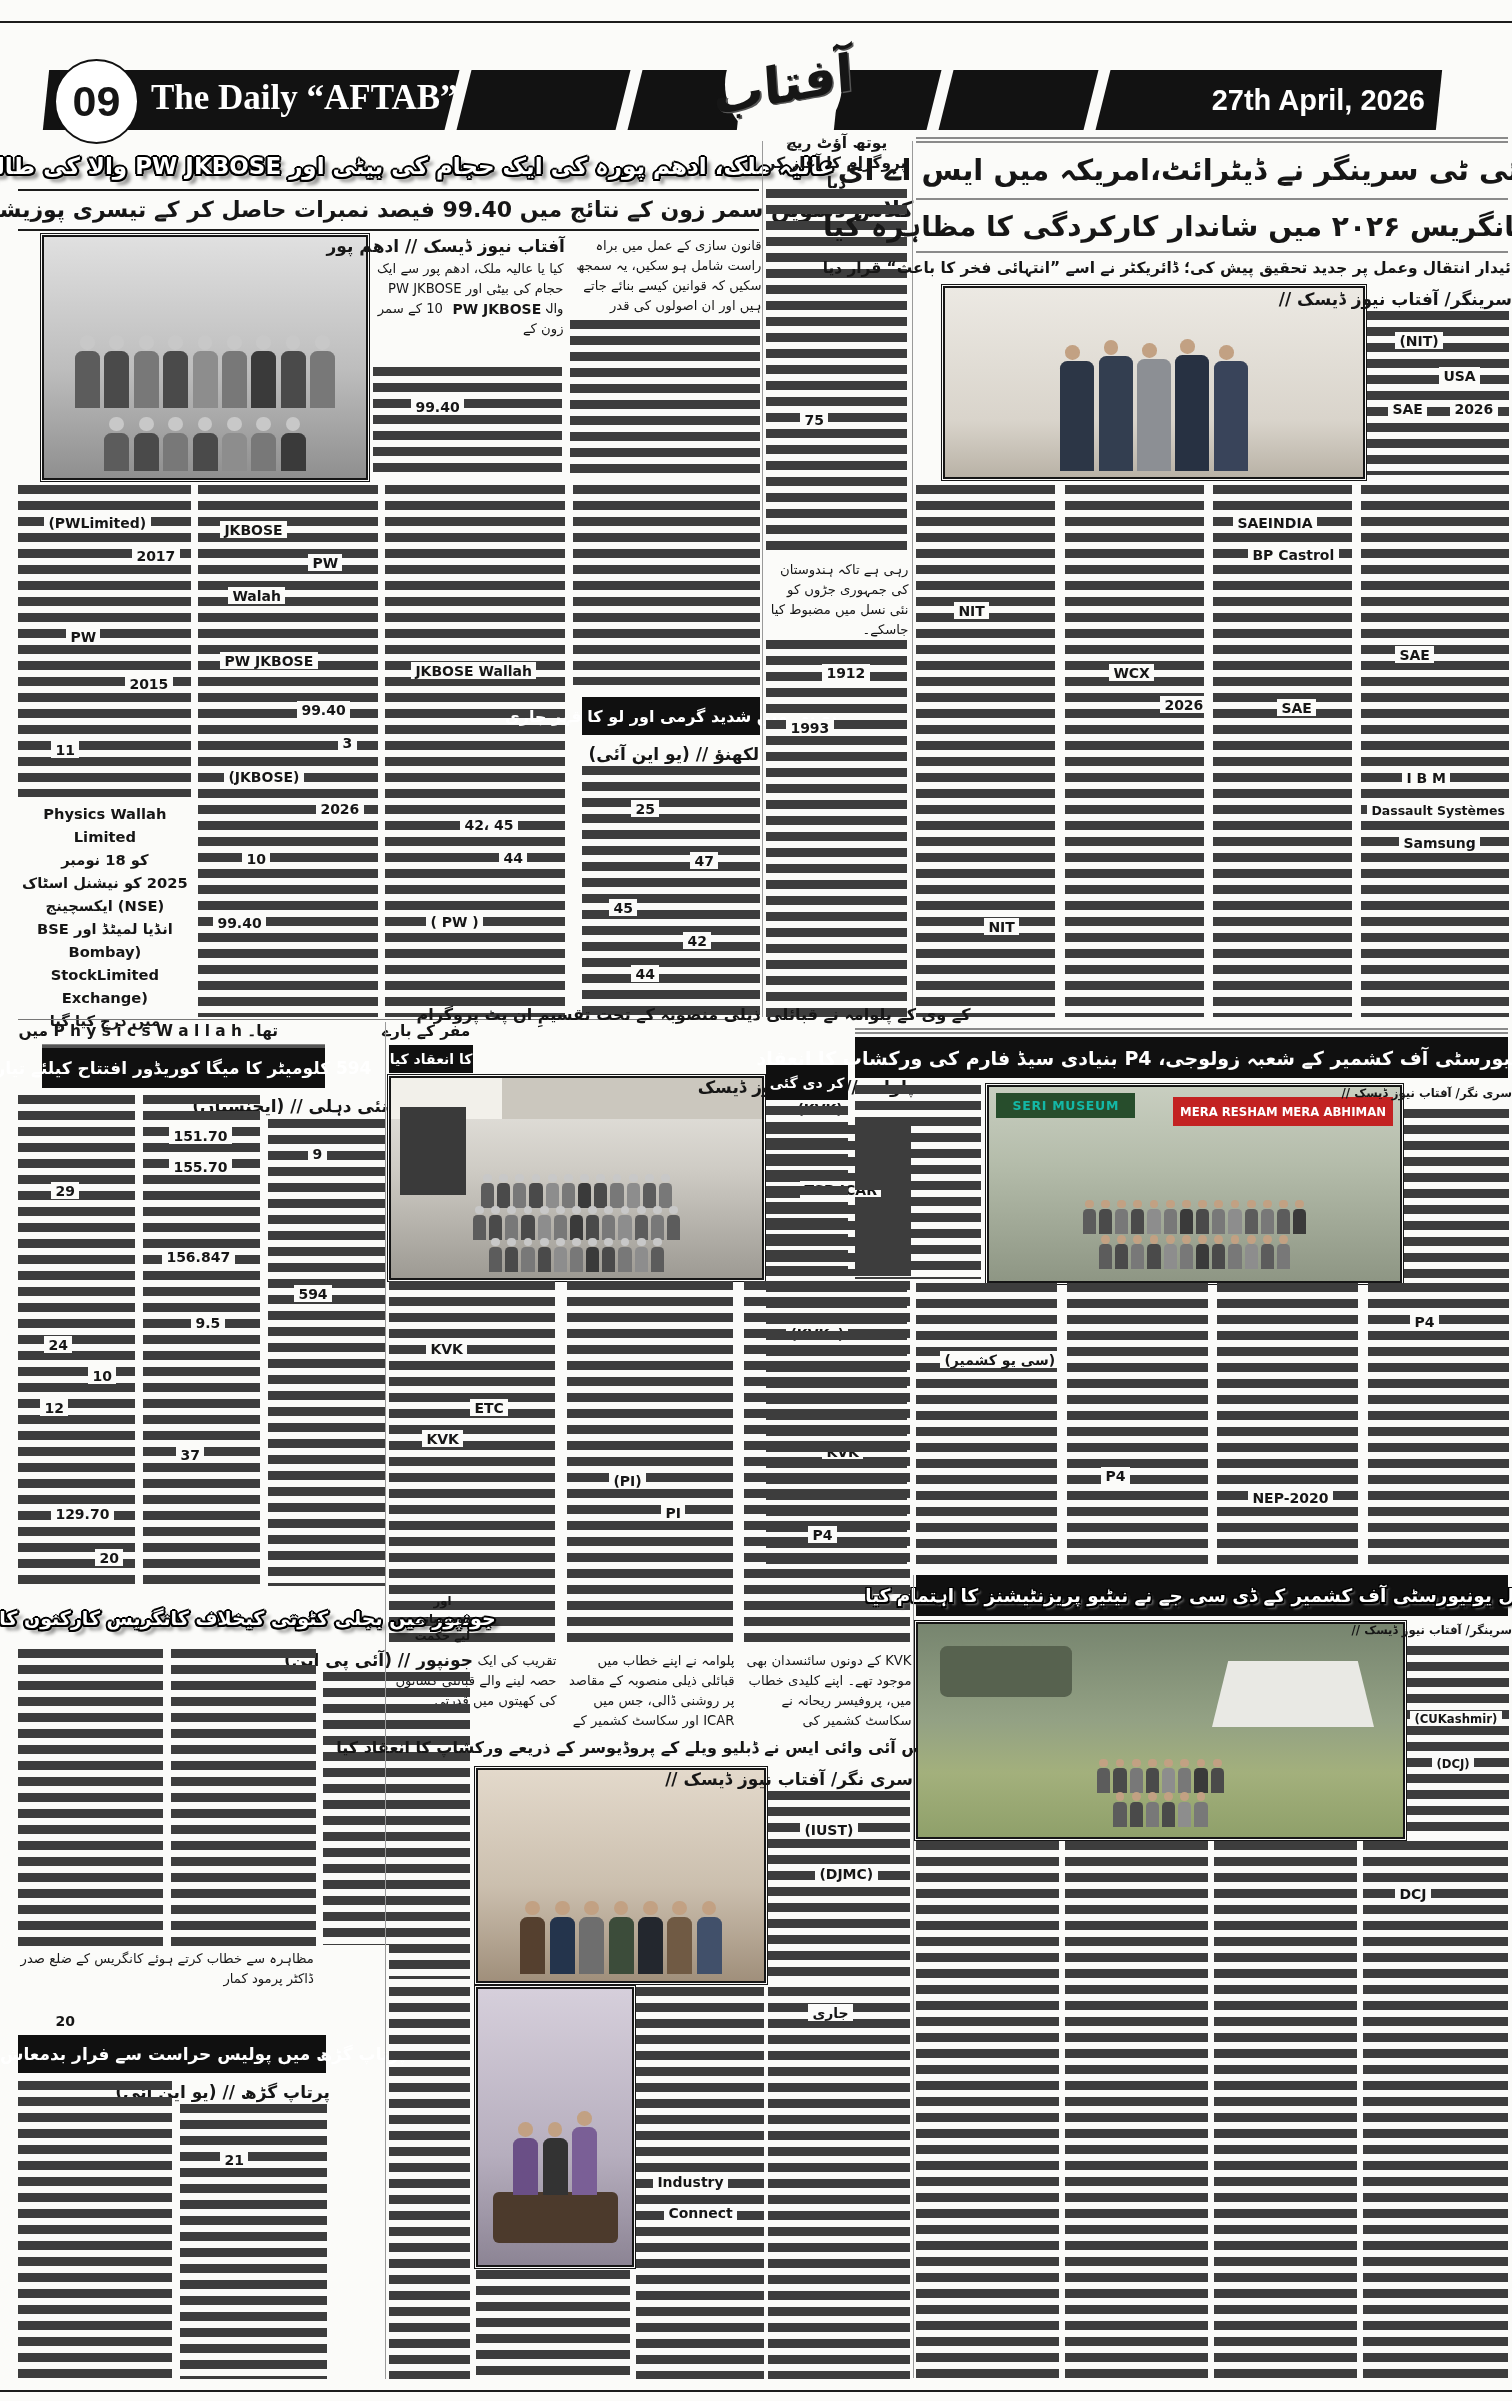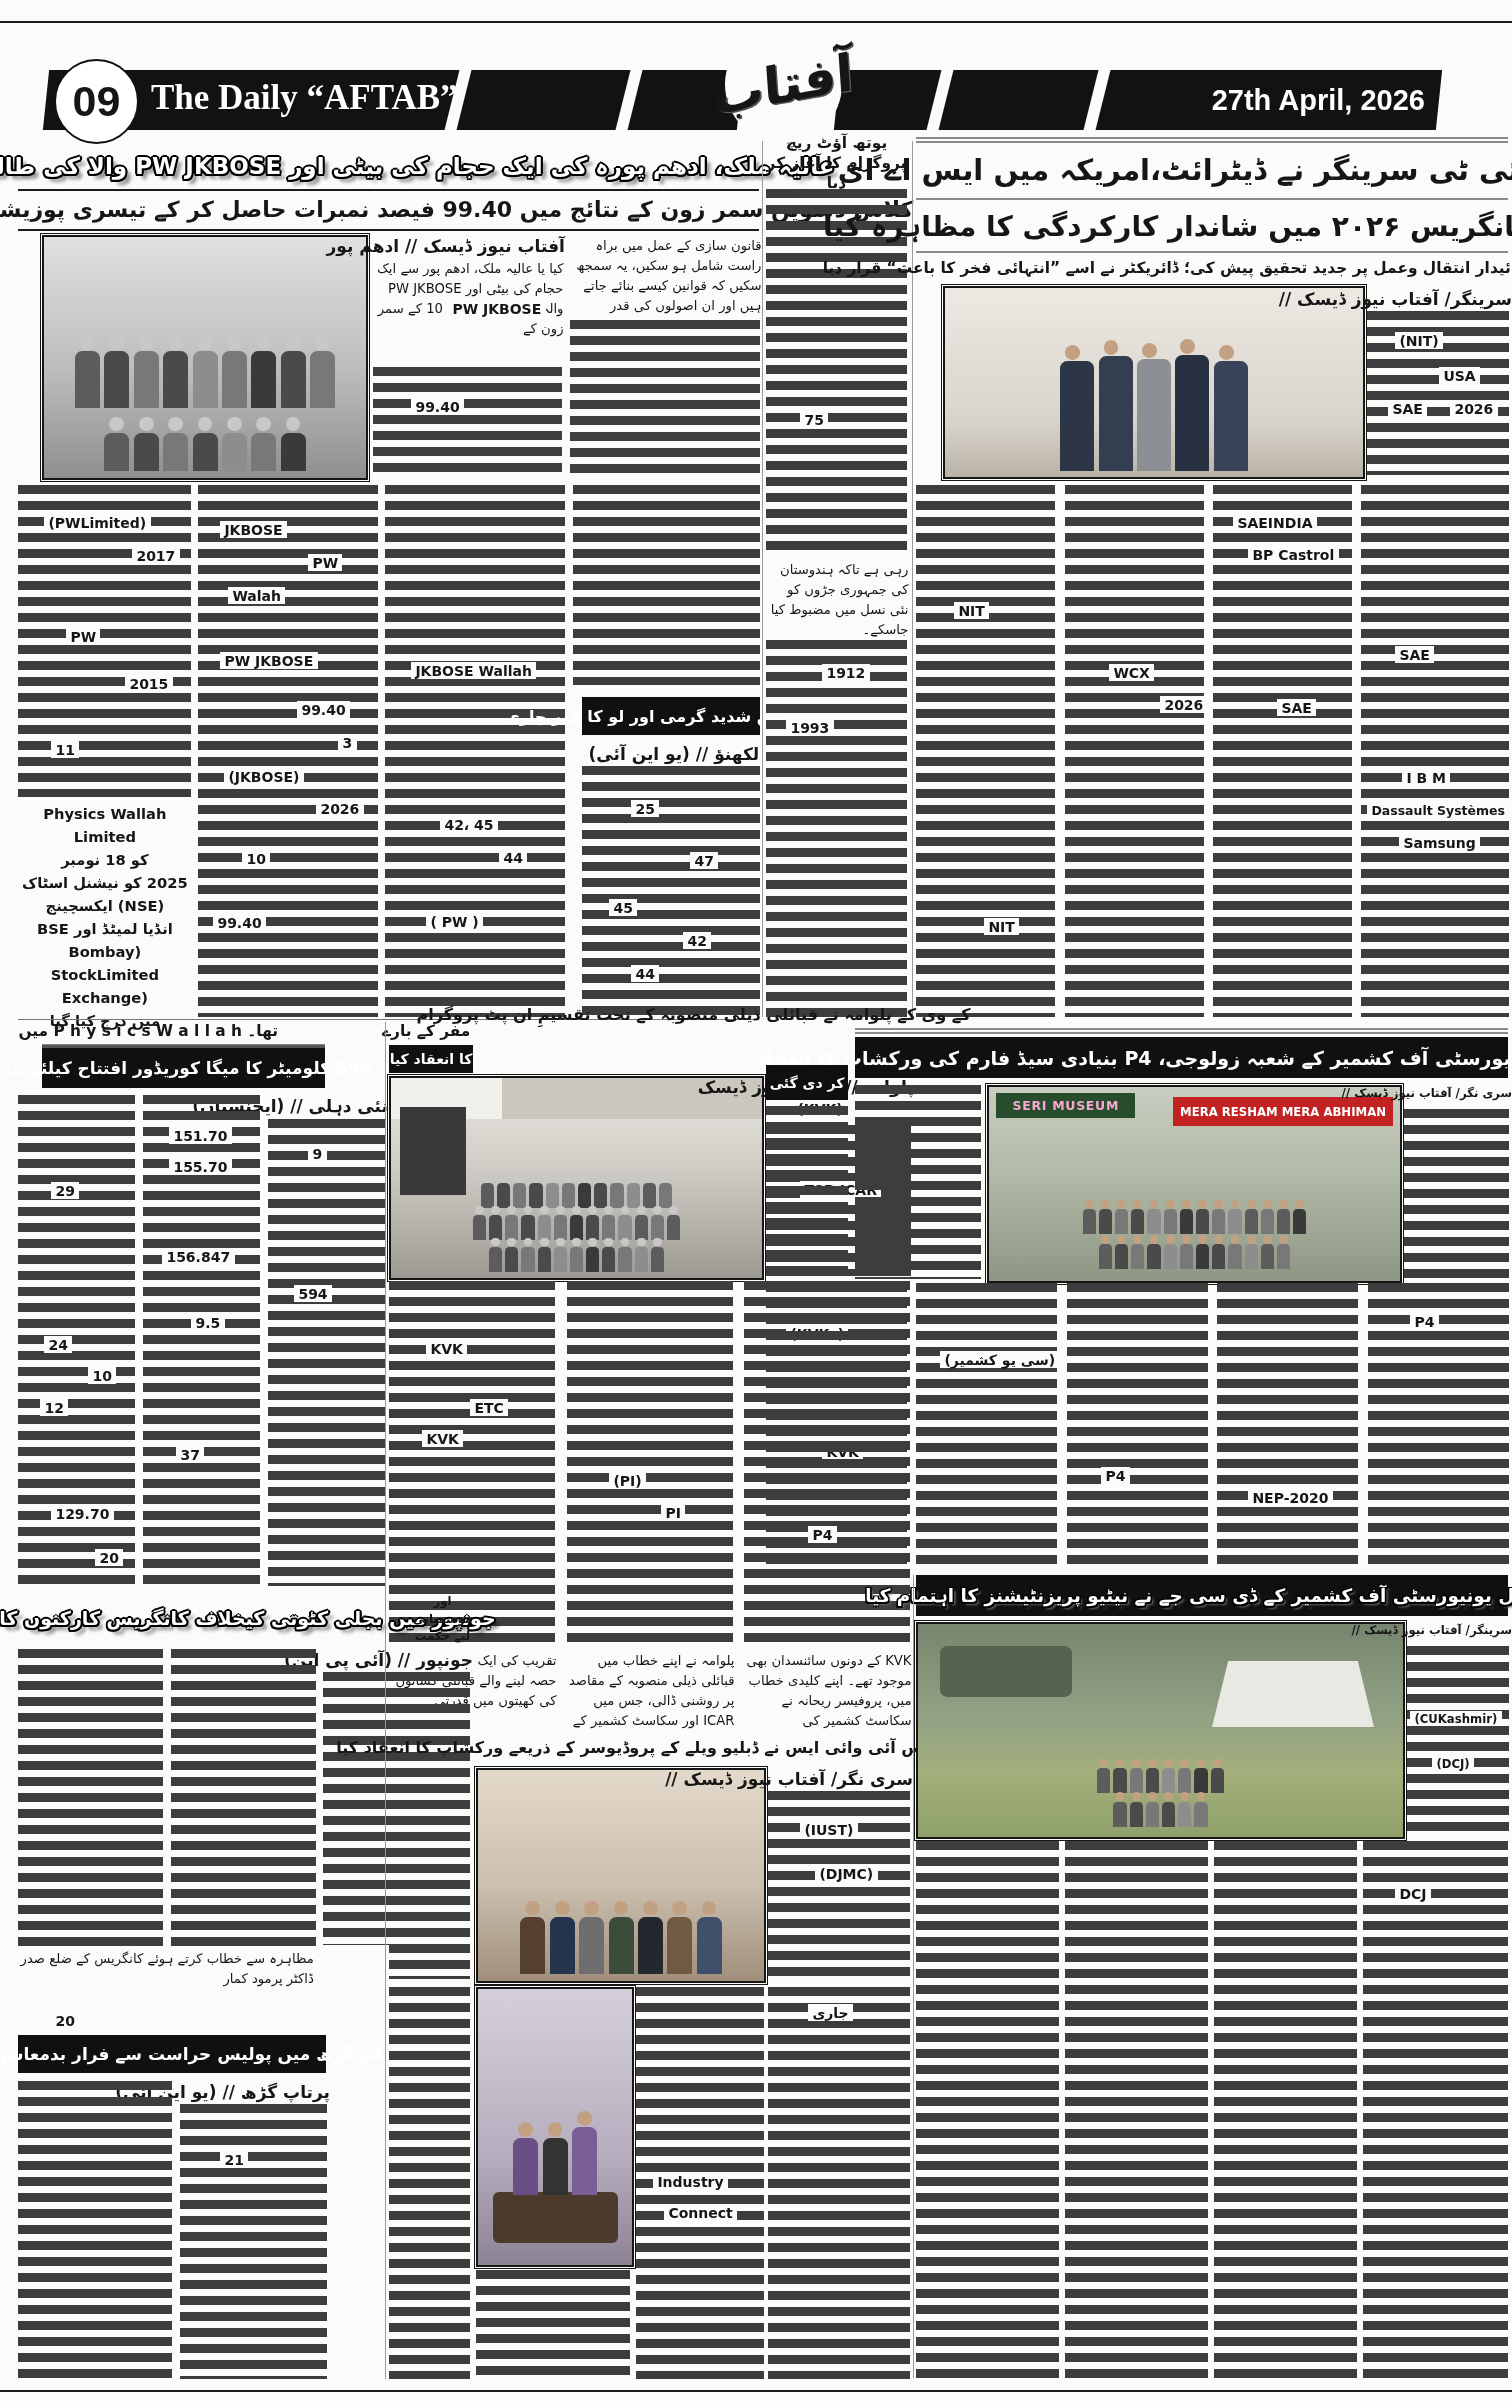--- a/index.html
+++ b/index.html
@@ -125,21 +125,21 @@
     <span class="tok" style="left:308px;top:554px">PW</span>
     <span class="tok" style="left:228px;top:587px">Walah</span>
     <span class="tok" style="left:220px;top:652px">PW JKBOSE</span>
     <span class="tok" style="left:297px;top:701px">99.40</span>
     <span class="tok" style="left:338px;top:734px">3</span>
     <span class="tok" style="left:224px;top:768px">(JKBOSE)</span>
     <span class="tok" style="left:316px;top:800px">2026</span>
     <span class="tok" style="left:242px;top:850px">10</span>
     <span class="tok" style="left:213px;top:914px">99.40</span>
     <span class="tok" style="left:411px;top:662px">JKBOSE Wallah</span>
-    <span class="tok" style="left:440px;top:816px">42، 45</span>
+    <span class="tok" style="left:460px;top:816px">42، 45</span>
     <span class="tok" style="left:499px;top:849px">44</span>
     <span class="tok" style="left:426px;top:913px">( PW )</span>
   </div>
 
   <div>
     <div class="bar urdu" style="left:582px;top:697px;width:178px;height:38px;font-size:16px">یو پی میں شدید گرمی اور لو کا قہر جاری</div>
     <div class="byline" style="left:582px;top:743px;width:178px;text-align:center">لکھنؤ // (یو این آئی)</div>
     <div class="col" style="left:582px;top:766px;width:178px;height:250px"></div>
     <span class="tok" style="left:631px;top:800px">25</span>
     <span class="tok" style="left:690px;top:852px">47</span>
@@ -303,21 +303,21 @@
   </div>
 
   <div>
     <div class="grule" style="left:855px;top:1028px;width:653px;height:2.2px"></div>
     <div class="grule" style="left:855px;top:1032px;width:653px;height:1.5px"></div>
     <div class="bar urdu" style="left:855px;top:1037px;width:653px;height:41px;font-size:19px">سنٹرل یونیورسٹی آف کشمیر کے شعبہ زولوجی، P4 بنیادی سیڈ فارم کی ورکشاپ کا انعقاد</div>
     <div class="bar urdu" style="left:766px;top:1065px;width:82px;height:35px;font-size:14px">کر دی گئی</div>
     <div class="col" style="left:766px;top:1106px;width:82px;height:173px"></div>
 
     <div class="photo sm crowd" style="left:987px;top:1085px;width:411px;height:194px;background:linear-gradient(#c8cec0 0%,#b4bcaa 40%,#8e9684 100%)">
-      <div class="abs ctr" style="left:7.3px;top:5.9px;width:139px;height:25px;background:#274d2c;color:#f9a8d4;font-weight:bold;font-size:12.5px;letter-spacing:0.7px">SERI MUSEUM</div>
+      <div class="abs ctr" style="left:7.3px;top:5.9px;width:139px;height:25px;background:#274d2c;color:#14b8a6;font-weight:bold;font-size:12.5px;letter-spacing:0.7px">SERI MUSEUM</div>
       <div class="abs ctr" style="left:184px;top:10.3px;width:220px;height:29px;background:#c32222;color:#fff;font-weight:bold;font-size:11.7px">MERA RESHAM MERA ABHIMAN</div>
       <div class="row" style="bottom:47px">
           <span class="pr"></span>
           <span class="pr"></span>
           <span class="pr"></span>
           <span class="pr"></span>
           <span class="pr"></span>
           <span class="pr"></span>
           <span class="pr"></span>
           <span class="pr"></span>

